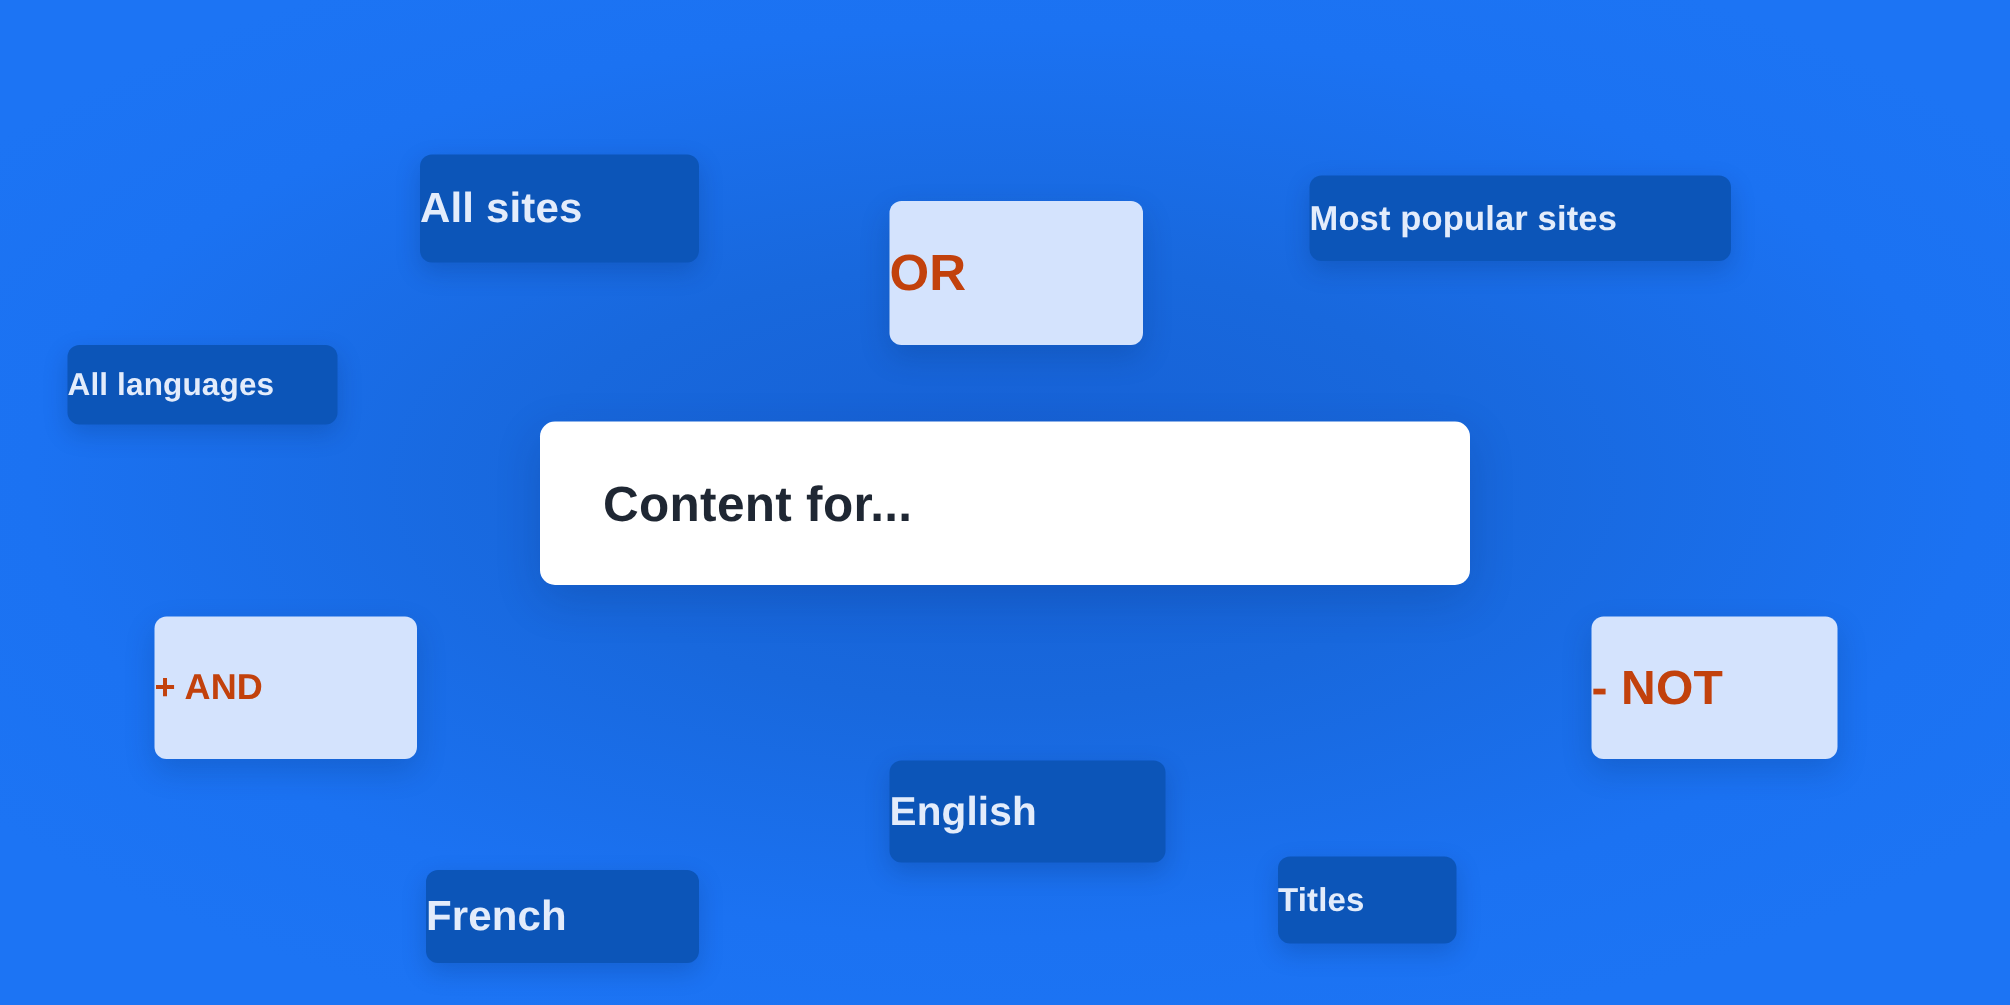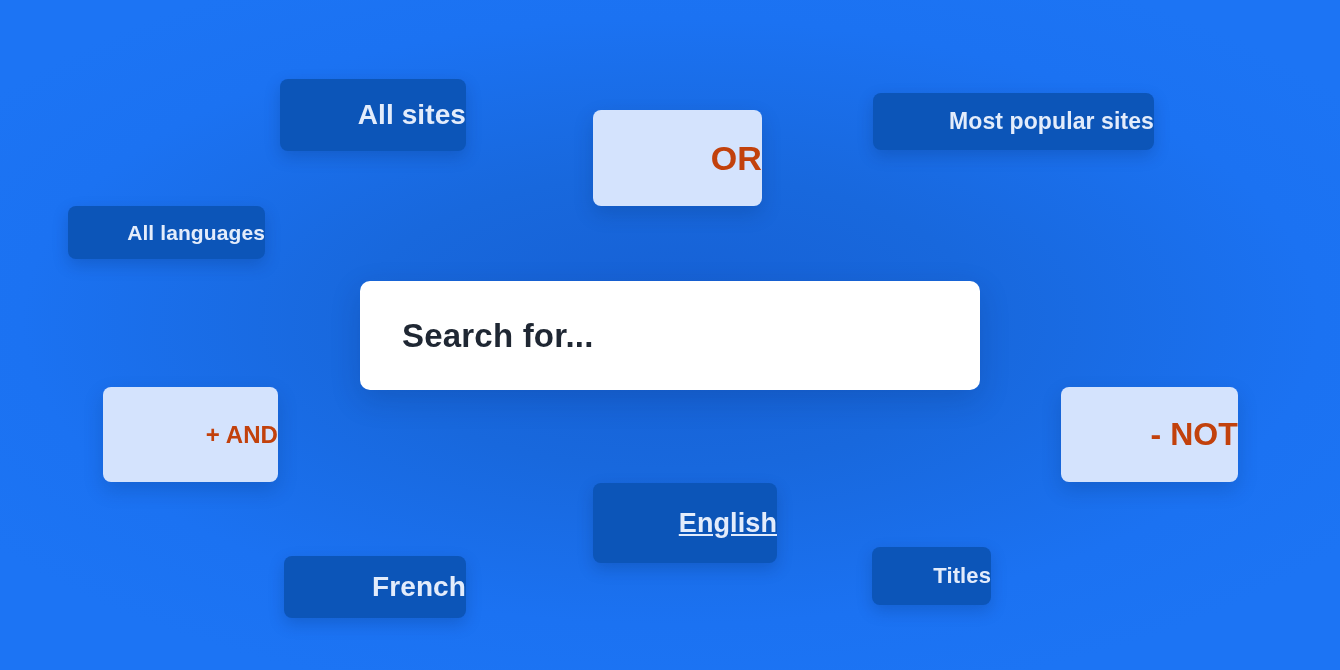--- a/index.html
+++ b/index.html
@@ -21,26 +21,27 @@
     background:
       radial-gradient(ellipse 62% 58% at 50% 48%, #1660d4 0%, #1868dd 38%, #1b72f2 78%, #1c74f4 100%);
     overflow: hidden;
   }
 
   
   .pill {
     position: absolute;
     display: flex;
     align-items: center;
-    justify-content: flex-end;
+    justify-content: flex-start;
     box-sizing: border-box;
     border-radius: 8px;
     white-space: nowrap;
     letter-spacing: 0.1px;
     user-select: none;
+    margin-top: 24px;
   }
 
   .pill.dark {
     background: #0c55b8;
     color: #e3ecfb;
     font-weight: bold;
     box-shadow: 0 6px 16px rgba(4, 38, 92, 0.22);
   }
 
   .pill.light {
@@ -58,55 +59,53 @@
   }
   #pill-or {
     left: 593px; top: 110px;
     width: 169px; height: 96px;
     font-size: 34px;
   }
   #pill-most-popular-sites {
     left: 873px; top: 93px;
     width: 281px; height: 57px;
     font-size: 23px;
-    padding-left: 21px;
   }
   #pill-all-languages {
-    left: 68px; top: 206px;
-    width: 197px; height: 53px;
+    left: 45px; top: 206px;
+    width: 180px; height: 53px;
     font-size: 21px;
   }
   #pill-content {
     left: 1141px; top: 227px;
     width: 133px; height: 55px;
     font-size: 22px;
   }
   #pill-and {
     left: 103px; top: 387px;
     width: 175px; height: 95px;
     font-size: 24px;
   }
   #pill-not {
     left: 1061px; top: 387px;
-    width: 177px; height: 95px;
+    width: 164px; height: 95px;
     font-size: 32px;
   }
   #pill-english {
     left: 593px; top: 483px;
-    width: 184px; height: 80px;
+    width: 184px; height: 68px;
     font-size: 27px;
-    text-decoration: underline;
   }
   #pill-french {
     left: 284px; top: 556px;
     width: 182px; height: 62px;
     font-size: 28px;
   }
   #pill-titles {
-    left: 872px; top: 547px;
+    left: 852px; top: 547px;
     width: 119px; height: 58px;
     font-size: 22px;
   }
 
   
   #search-bar {
     position: absolute;
     left: 360px;
     top: 281px;
     width: 620px;
@@ -144,21 +143,21 @@
   <div class="pill dark" id="pill-most-popular-sites">
     <span>Most popular sites</span>
   </div>
 
   <div class="pill dark" id="pill-all-languages">
     <span>All languages</span>
   </div>
 
 
   <div id="search-bar">
-    <span id="search-input-display" title="Search for...">Search for...</span>
+    <span id="search-input-display" title="Search for...">Content for...</span>
   </div>
 
   <div class="pill light" id="pill-and">
     <span>+ AND</span>
   </div>
 
   <div class="pill light" id="pill-not">
     <span>- NOT</span>
   </div>
 

